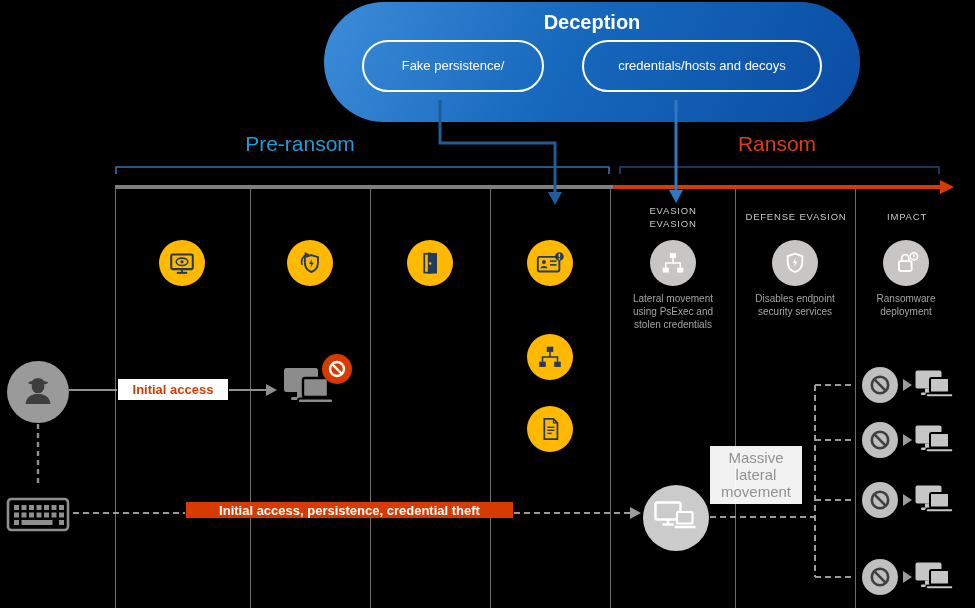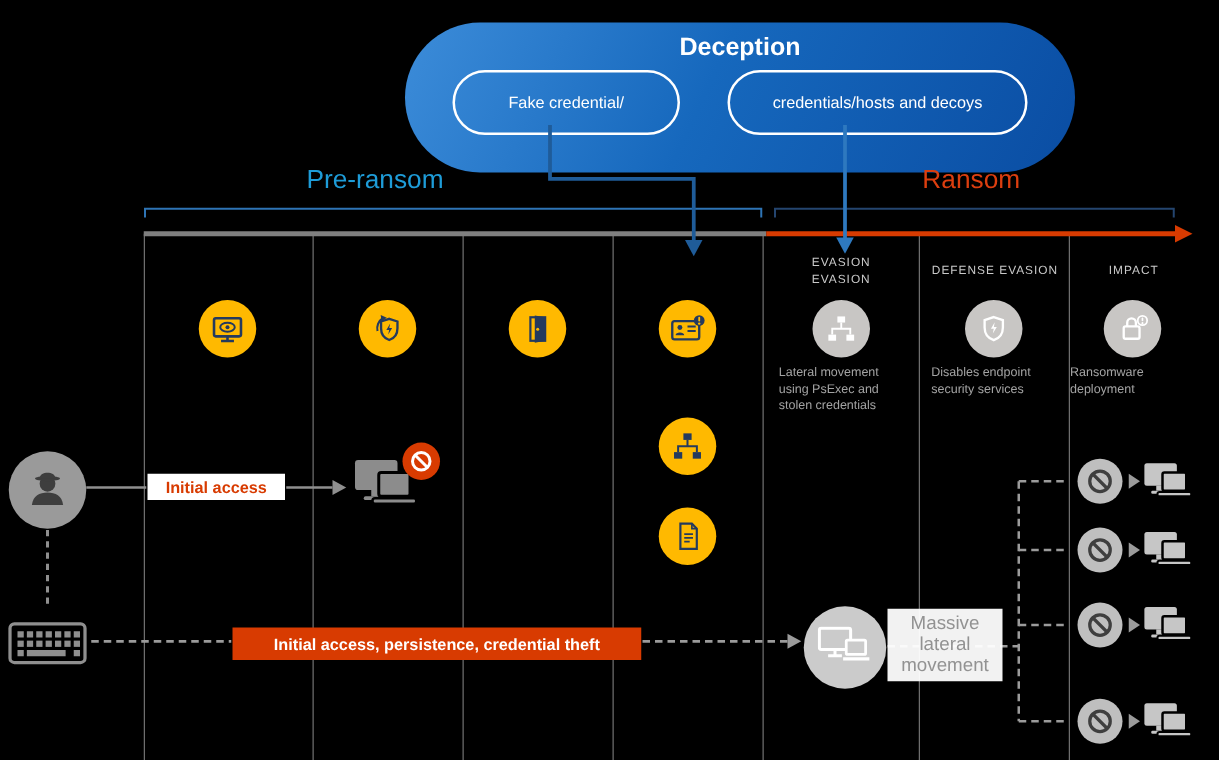--- a/index.html
+++ b/index.html
@@ -9,57 +9,56 @@
     font-family:"Liberation Sans", sans-serif; overflow:hidden;
   }
   .abs { position:absolute; }
   #lines { position:absolute; left:0; top:0; pointer-events:none; }
 
   
   .blob {
     position:absolute; left:324px; top:2px; width:536px; height:120px;
     border-radius:60px;
     background:linear-gradient(115deg,#3C8CD9 0%,#1668BD 45%,#0A4DA3 100%);
-    margin-top:16px;
   }
   .blob-title { margin-top:9px; text-align:center; color:#fff; font-size:20px; font-weight:600; }
   .pill-row { display:flex; justify-content:center; gap:38px; margin-top:6px; }
   .pill {
     height:52px; border:2px solid #fff; border-radius:27px;
     display:flex; flex-direction:column; justify-content:center;
     text-align:center; color:#fff; font-size:13px; line-height:1.3;
   }
   .pill span { display:block; }
 
   .phase { position:absolute; font-weight:normal; font-size:21px; text-align:center; }
   .phase.pre { left:115px; top:132px; width:370px; color:#1E9CD8; }
   .phase.ransom { left:702px; top:132px; width:150px; color:#DC3E0F; }
 
   .col-header { position:absolute; color:#C9C9C9; font-size:9.5px; letter-spacing:.8px; text-align:center; line-height:1.4; }
-  .stage-desc { position:absolute; color:#A3A3A3; font-size:10px; line-height:1.32; }
+  .stage-desc { position:absolute; color:#A3A3A3; font-size:10px; line-height:1.32; text-align:center; }
 
   .circle { position:absolute; border-radius:50%; display:flex; align-items:center; justify-content:center; }
   .c46 { width:46px; height:46px; }
   .yellow { background:#FFB900; }
   .graybg { background:#C8C6C4; }
 
   .label-white {
     position:absolute; left:118px; top:379px; width:110px; height:21px;
     background:#fff; color:#D83B01; font-size:13px; font-weight:bold;
     display:flex; align-items:center; justify-content:center;
   }
   .label-orange {
-    position:absolute; left:186px; top:502px; width:327px; height:26px;
+    position:absolute; left:186px; top:502px; width:327px; height:16px;
     background:#D83B01; color:#fff; font-size:13px; font-weight:bold;
     display:flex; align-items:center; justify-content:center;
   }
   .label-massive {
     position:absolute; left:710px; top:446px; width:92px;
     background:rgba(255,255,255,.95); color:#929292; font-size:15px;
-    line-height:1.12; text-align:center; padding:4px 2px;margin-top:41px;
+    line-height:1.12; text-align:center; padding:4px 2px;
   }
 
   .device-wrap { position:absolute; left:282px; top:366px; width:58px; height:46px; }
   .badge {
     position:absolute; left:40px; top:-12px; width:30px; height:30px; border-radius:50%;
     background:#D83B01; display:flex; align-items:center; justify-content:center;
   }
   .row-nocircle { position:absolute; width:36px; height:36px; border-radius:50%;
     background:#BFBFBF; display:flex; align-items:center; justify-content:center; }
   .row-arrow { position:absolute; width:0; height:0;
@@ -67,21 +66,21 @@
 </style>
 </head>
 <body>
 
 <div id="canvas">
 
   <div class="blob">
     <div class="blob-title">Deception</div>
     <div class="pill-row">
       <div class="pill" style="width:182px">
-        <span>Fake credential/</span>
+        <span>Fake persistence/</span>
       </div>
       <div class="pill" style="width:240px">
         <span>credentials/hosts and decoys</span>
       </div>
     </div>
   </div>
 
   <svg id="lines" width="975" height="608" viewBox="0 0 975 608">
     <g stroke="#6E6E6E" stroke-width="1">
       <line x1="115.5" y1="187" x2="115.5" y2="608"></line>

